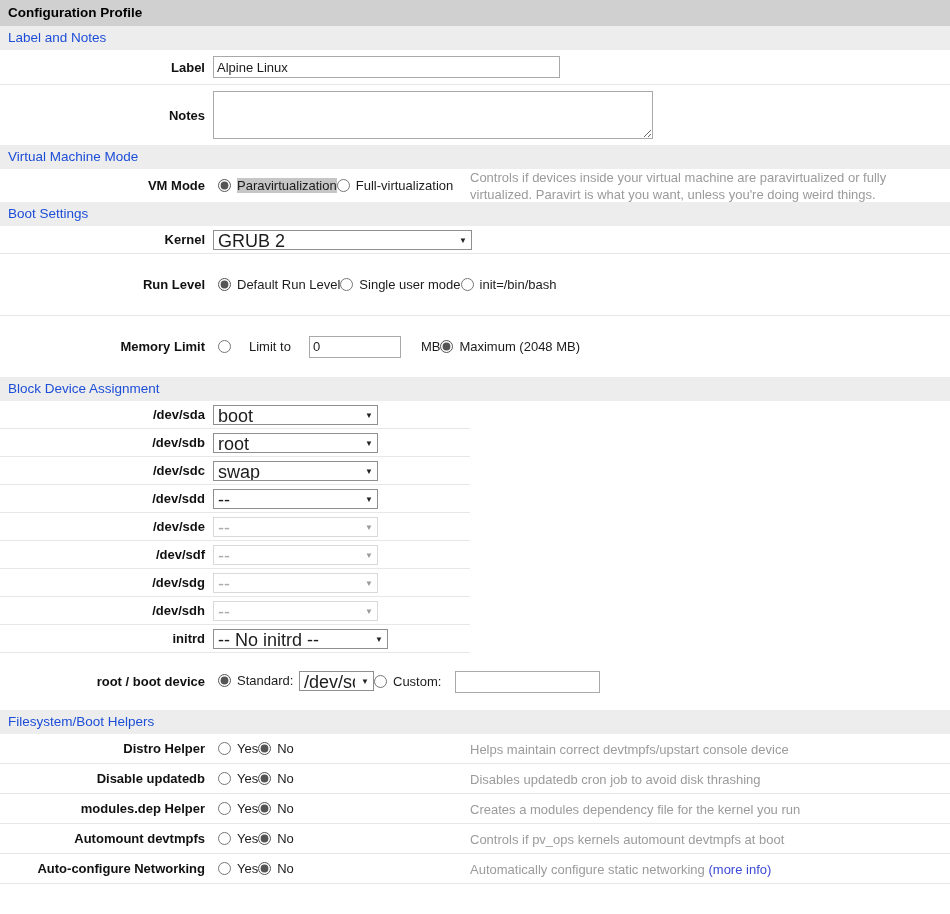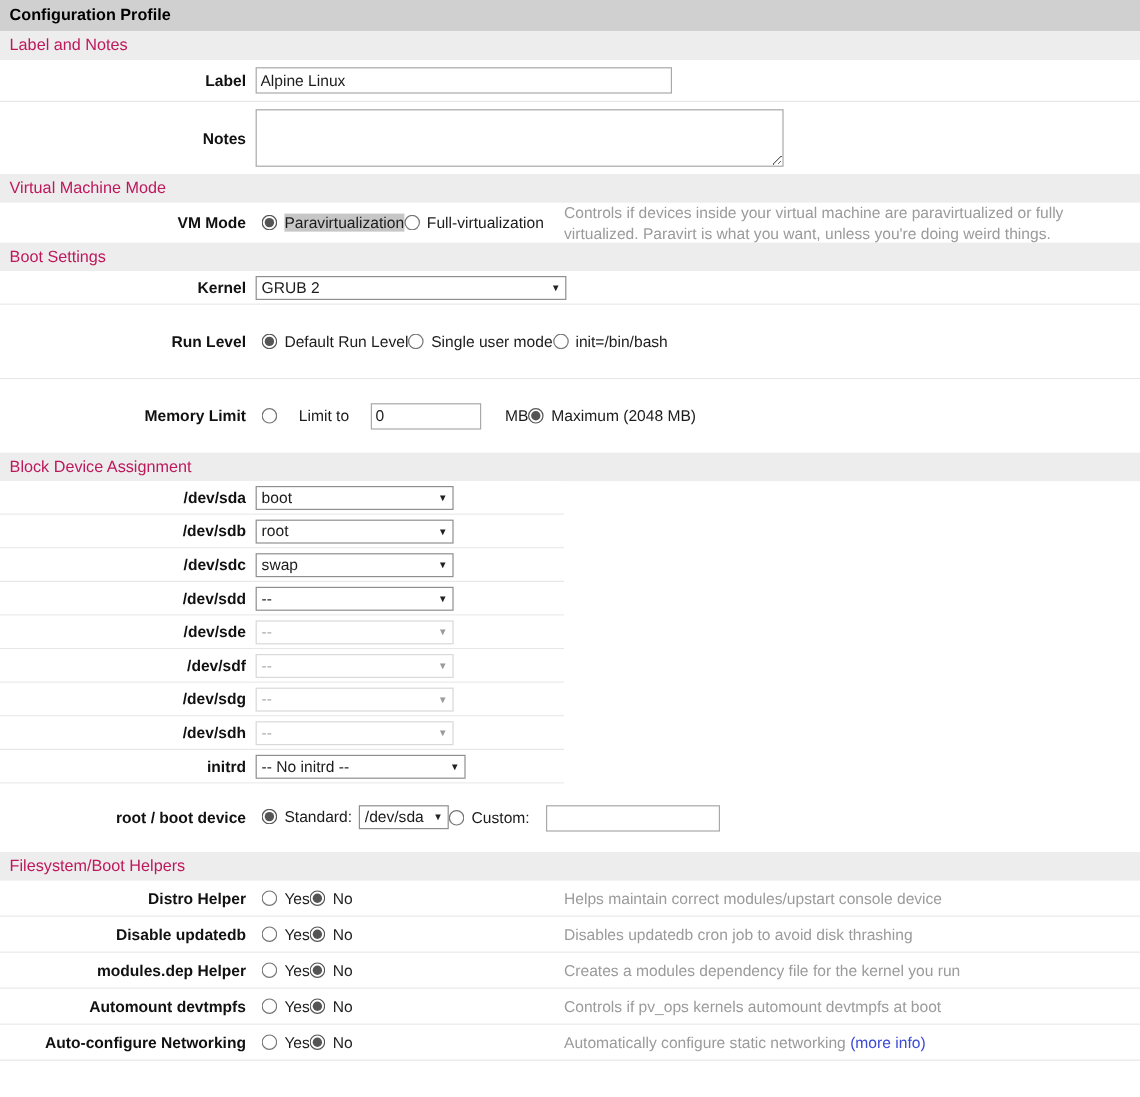--- a/index.html
+++ b/index.html
@@ -8,21 +8,21 @@
     width:950px; height:914px; overflow:hidden;
     font-family:"Liberation Sans", sans-serif;
     font-size:13px; color:#1c1c1c;
   }
   .main-header {
     height:26px; line-height:26px; padding-left:8px;
     background:#d0d0d0; font-weight:bold; font-size:13.5px; color:#000;
   }
   .sec-header {
     height:24px; line-height:24px; padding-left:8px;
-    background:#ededed; color:#be185d; font-size:13.5px;
+    background:#ededed; color:#1d4ed8; font-size:13.5px;
   }
   .row { display:flex; align-items:center; position:relative; background:#fff; }
   .bb { border-bottom:1px solid #e7e7e7; }
   .lc { width:205px; flex:none; text-align:right; font-weight:bold; color:#111; }
   .cc { margin-left:8px; display:flex; align-items:center; }
   .stack { margin-left:8px; padding-left:5px; display:flex; flex-direction:row; justify-content:center; }
   .rline { display:flex; align-items:center; height:20px; }
   input[type=radio] { width:13px; height:13px; margin:0; accent-color:#555; flex:none; }
   .rlabel { margin-left:6px; }
   .hl { background:#c6c6c6; }
@@ -31,21 +31,21 @@
     font-family:"Liberation Sans", sans-serif; font-size:13px; color:#1c1c1c;
   }
   textarea {
     width:440px; height:48px; border:1px solid #a9a9a9; resize:both;
     font-family:"Liberation Sans", sans-serif; font-size:13px; padding:2px 3px;
   }
   .sel { position:relative; display:inline-block; }
   .sel select {
     appearance:none; -webkit-appearance:none;
     height:20px; border:1px solid #8f8f8f; border-radius:0; background:#fff;
-    font-family:"Liberation Sans", sans-serif; font-size:13px; color:#1c1c1c;
+    font-family:"Liberation Sans", sans-serif; font-size:18px; color:#1c1c1c;
     padding:0 18px 0 4px; width:100%;
   }
   .sel .arrow {
     position:absolute; right:5px; top:50%; transform:translateY(-50%);
     font-size:8px; color:#222; pointer-events:none;
   }
   .sel select:disabled { color:#8a8a8a; border-color:#c9c9c9; background:#fff; }
   .sel:has(select:disabled) .arrow { color:#9a9a9a; }
   .help {
     position:absolute; left:470px; top:50%; transform:translateY(-50%);
@@ -277,21 +277,21 @@
 <div class="sec-header">Filesystem/Boot Helpers</div>
 
 <div class="row bb r-helper">
   <div class="lc">Distro Helper</div>
   <div class="stack" style="flex-direction:row; align-items:center;">
     <input type="radio" name="h0" style="">
     <span class="rlabel">Yes</span>
     <input type="radio" name="h0" class="yn-no" checked="" style="">
     <span class="rlabel">No</span>
   </div>
-  <div class="help">Helps maintain correct modules/upstart console device</div>
+  <div class="help">Helps maintain correct devtmpfs/upstart console device</div>
 </div>
 
 <div class="row bb r-helper">
   <div class="lc">Disable updatedb</div>
   <div class="stack" style="flex-direction:row; align-items:center;">
     <input type="radio" name="h1" style="">
     <span class="rlabel">Yes</span>
     <input type="radio" name="h1" class="yn-no" checked="" style="">
     <span class="rlabel">No</span>
   </div>

